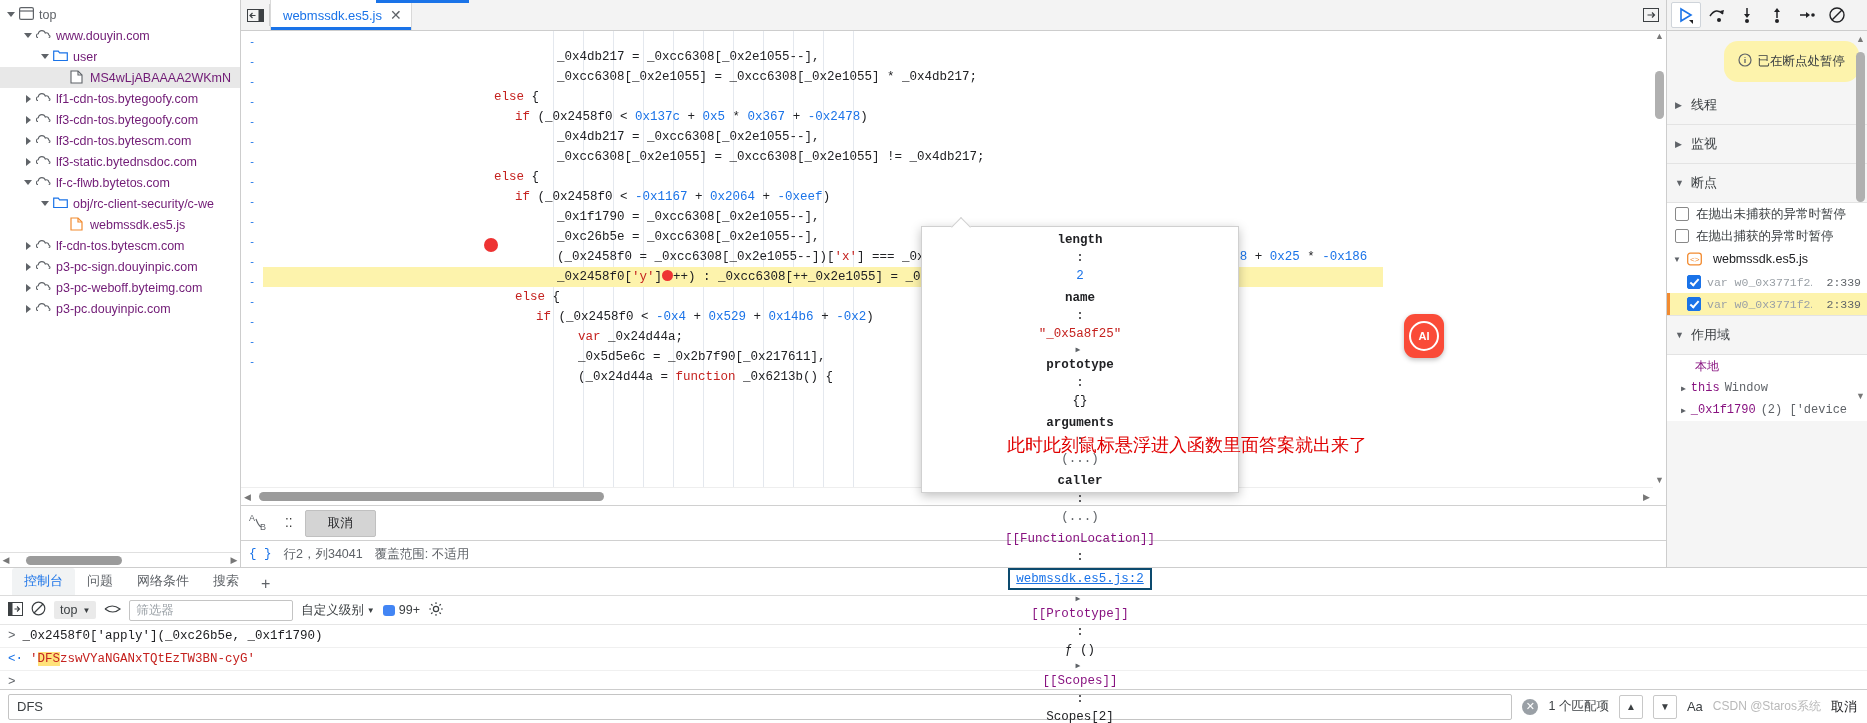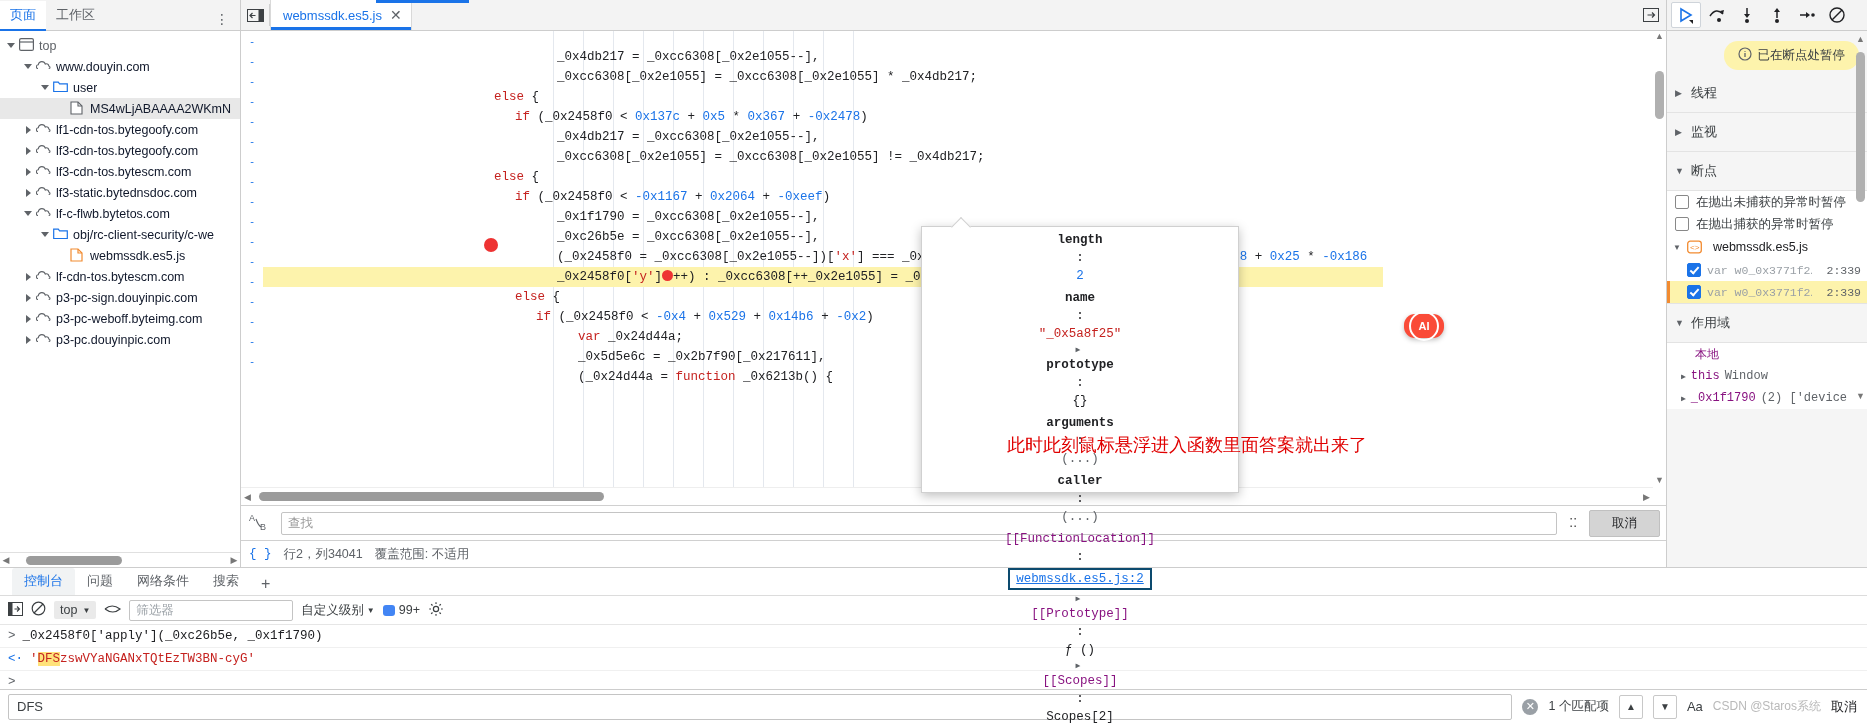--- a/index.html
+++ b/index.html
@@ -29,21 +29,21 @@
   .tabbar .kebab{margin-left:auto;margin-right:6px;color:#5f6368;font-size:14px;line-height:14px;padding:4px 5px;letter-spacing:0;}
 
   #file-tree{flex:1;overflow:hidden;position:relative;padding-top:4px;font-size:12.5px;}
   .tree-row{display:flex;align-items:center;height:21px;white-space:nowrap;padding-right:4px;}
   .tree-row.selected{background:#e8e8e8;}
   .tri{width:11px;height:11px;margin-right:2px;flex:0 0 auto;position:relative;}
   .tri.closed:before{content:"";position:absolute;left:3px;top:1.5px;border-left:5px solid #5f6368;border-top:4px solid transparent;border-bottom:4px solid transparent;}
   .tri.open:before{content:"";position:absolute;left:1px;top:3px;border-top:5px solid #5f6368;border-left:4px solid transparent;border-right:4px solid transparent;}
   .tri.none{}
   .ic{width:15px;height:15px;margin-right:5px;flex:0 0 auto;display:inline-block;}
-  .lbl{color:#0f172a;overflow:hidden;text-overflow:clip;}
+  .lbl{color:#701a75;overflow:hidden;text-overflow:clip;}
   .lbl.grey{color:#5f6368;}
   .hscroll{height:14px;border-top:1px solid #e0e0e0;background:#fff;display:flex;align-items:center;position:relative;}
   .hscroll .arrow-l,.hscroll .arrow-r{width:12px;color:#777;font-size:9px;text-align:center;}
   .hscroll .track{flex:1;height:9px;position:relative;}
   .hscroll .thumb{position:absolute;left:14px;top:0;width:96px;height:9px;background:#9b9b9b;border-radius:5px;}
   #left-vscroll{position:absolute;right:0;top:34px;width:13px;height:370px;}
   .vs-up,.vs-dn{width:13px;height:13px;text-align:center;font-size:9px;color:#777;}
   .vs-thumb{position:absolute;left:2px;width:9px;background:#b0b0b0;border-radius:5px;}
 
   
@@ -83,37 +83,37 @@
   #cancel-btn{background:#d4d4d4;border:1px solid #c0c0c0;border-radius:2px;padding:4px 22px;font-size:12.5px;color:#202124;}
 
   #status-bar{height:26px;border-top:1px solid #d0d0d0;display:flex;align-items:center;gap:12px;padding:0 8px;background:#fff;font-size:12.5px;color:#5f6368;}
   #status-bar .braces{color:#1a73e8;font-family:"Liberation Mono",monospace;}
 
   
   #right-pane{width:200px;min-width:200px;display:flex;flex-direction:column;background:#f5f5f5;}
   #dbg-toolbar{height:30px;display:flex;align-items:center;gap:2px;padding:0 4px;background:#f3f3f3;border-bottom:1px solid #cdcdcd;}
   .dbg-btn{width:28px;height:24px;display:flex;align-items:center;justify-content:center;border-radius:2px;}
   .dbg-btn.sel{background:#fff;border:1px solid #cfd4da;}
-  #paused-chip{margin:10px 8px 4px auto;background:#fdf3ac;border-radius:14px;padding:6px 14px;font-size:12.5px;color:#3c4043;display:flex;align-items:center;gap:6px;width:max-content;}
+  #paused-chip{margin:10px 8px 4px auto;background:#fdf3ac;border-radius:14px;padding:12px 14px;font-size:12.5px;color:#3c4043;display:flex;align-items:center;gap:6px;width:max-content;}
   .acc{display:flex;align-items:center;gap:6px;height:38px;padding:0 8px;font-size:13px;color:#3c4043;background:#f5f5f5;border-bottom:1px solid #e3e3e3;}
   .acc .caret{width:10px;color:#5f6368;font-size:9px;}
   .bp-opt{display:flex;align-items:center;gap:7px;height:22px;padding:0 8px;font-size:12.5px;color:#3c4043;background:#fff;}
   .cb{width:12px;height:12px;border:1px solid #888;border-radius:2px;background:#fff;flex:0 0 auto;}
   .cb.on{background:#1a73e8;border-color:#1a73e8;position:relative;}
   .cb.on:after{content:"";position:absolute;left:3.5px;top:0.5px;width:3px;height:7px;border:solid #fff;border-width:0 2px 2px 0;transform:rotate(42deg);}
   .bp-file{display:flex;align-items:center;gap:6px;height:24px;padding:0 6px;font-size:12.5px;background:#fff;}
   .bp-row{display:flex;align-items:center;gap:6px;height:22px;padding:0 6px 0 20px;font-size:12px;background:#fff;color:#5f6368;}
   .bp-row.cur{background:#fdf3ac;position:relative;}
   .bp-row.cur:before{content:"";position:absolute;left:0;top:0;bottom:0;width:3px;background:#f28b30;}
   .bp-row .bptext{font-family:"Liberation Mono",monospace;font-size:11.5px;color:#9aa0a6;flex:1;overflow:hidden;white-space:nowrap;}
   .bp-row .bploc{font-family:"Liberation Mono",monospace;font-size:11.5px;color:#5f6368;margin-left:8px;}
   .scope-row{display:flex;align-items:center;gap:5px;height:22px;padding:0 6px 0 14px;font-size:12px;background:#fff;font-family:"Liberation Mono",monospace;}
   .scope-row .k{color:#881280;}
   .scope-row .v{color:#5f6368;}
-  .ai-ball{position:absolute;left:1404px;top:314px;width:40px;height:24px;border-radius:11px;background:#fa4b38;display:flex;align-items:center;justify-content:center;color:#fff;font-size:16px;font-weight:bold;box-shadow:0 2px 5px rgba(0,0,0,.25);}
+  .ai-ball{position:absolute;left:1404px;top:314px;width:40px;height:44px;border-radius:11px;background:#fa4b38;display:flex;align-items:center;justify-content:center;color:#fff;font-size:16px;font-weight:bold;box-shadow:0 2px 5px rgba(0,0,0,.25);}
   .ai-ball .ring{width:26px;height:26px;border:2px solid #fff;border-radius:50%;display:flex;align-items:center;justify-content:center;font-size:11px;font-weight:bold;}
 
   
   #console-tabs{height:27px;display:flex;align-items:flex-end;border-bottom:1px solid #dcdcdc;background:#fff;padding-left:12px;gap:0;}
   #console-tabs .ctab{padding:4px 12px 5px 12px;font-size:13px;color:#5f6368;}
   #console-tabs .ctab.active{color:#1a73e8;background:#f1f3f4;border-radius:3px 3px 0 0;}
   #console-tabs .plus{padding:3px 10px;font-size:16px;color:#5f6368;line-height:16px;}
   #console-toolbar{height:28px;display:flex;align-items:center;gap:8px;padding:0 8px;border-bottom:1px solid #e6e6e6;background:#fff;font-size:12.5px;color:#3c4043;}
   .ctx-sel{display:flex;align-items:center;gap:5px;background:#eaeaea;border-radius:2px;padding:2px 6px;}
   #filter-input{width:150px;height:19px;border:1px solid #c4c4c4;border-radius:2px;padding:0 6px;display:flex;align-items:center;color:#9aa0a6;font-size:12.5px;}
@@ -164,25 +164,20 @@
   #topblue{position:absolute;left:376px;top:0;width:93px;height:3px;background:#1a73e8;z-index:50;}
 </style>
 </head>
 <body>
 
 <div id="devtools">
 
   <div id="upper">
 
     <div id="left-pane">
-      <div class="tabbar">
-        <div class="tab active">页面</div>
-        <div class="tab">工作区</div>
-        <div class="kebab">⋮</div>
-      </div>
       <div id="file-tree">
           <div class="tree-row" style="padding-left: 6px;">
             <span class="tri open"></span>
             <span class="ic"><svg width="15" height="13" viewBox="0 0 15 13">
                 <rect x="0.6" y="0.6" width="13.8" height="11.8" rx="1.5" fill="none" stroke="#5f6368" stroke-width="1.2"></rect>
                 <path d="M0.6 4 H14.4" stroke="#5f6368" stroke-width="1.2"></path>
               </svg></span>
             <span class="lbl grey">top</span>
           </div>
           <div class="tree-row" style="padding-left: 23px;">
@@ -373,21 +368,20 @@
       </div>
 
       <div id="find-bar">
         <div class="ab">
           <svg width="22" height="20" viewBox="0 0 22 20">
               <text x="0" y="9" font-size="9" font-family="Liberation Sans" fill="#5f6368">A</text>
               <text x="11" y="18" font-size="9" font-family="Liberation Sans" fill="#5f6368">B</text>
               <path d="M7 7 q2 6 5 8" stroke="#5f6368" fill="none" stroke-width="1.1"></path>
             </svg>
         </div>
-        <div id="find-input">查找</div>
         <div class="dots">⁚⁚</div>
         <div id="cancel-btn">取消</div>
       </div>
 
       <div id="status-bar">
         <span class="braces">{ }</span>
         <span>行2，列34041</span>
         <span>覆盖范围: 不适用</span>
       </div>
     </div>

